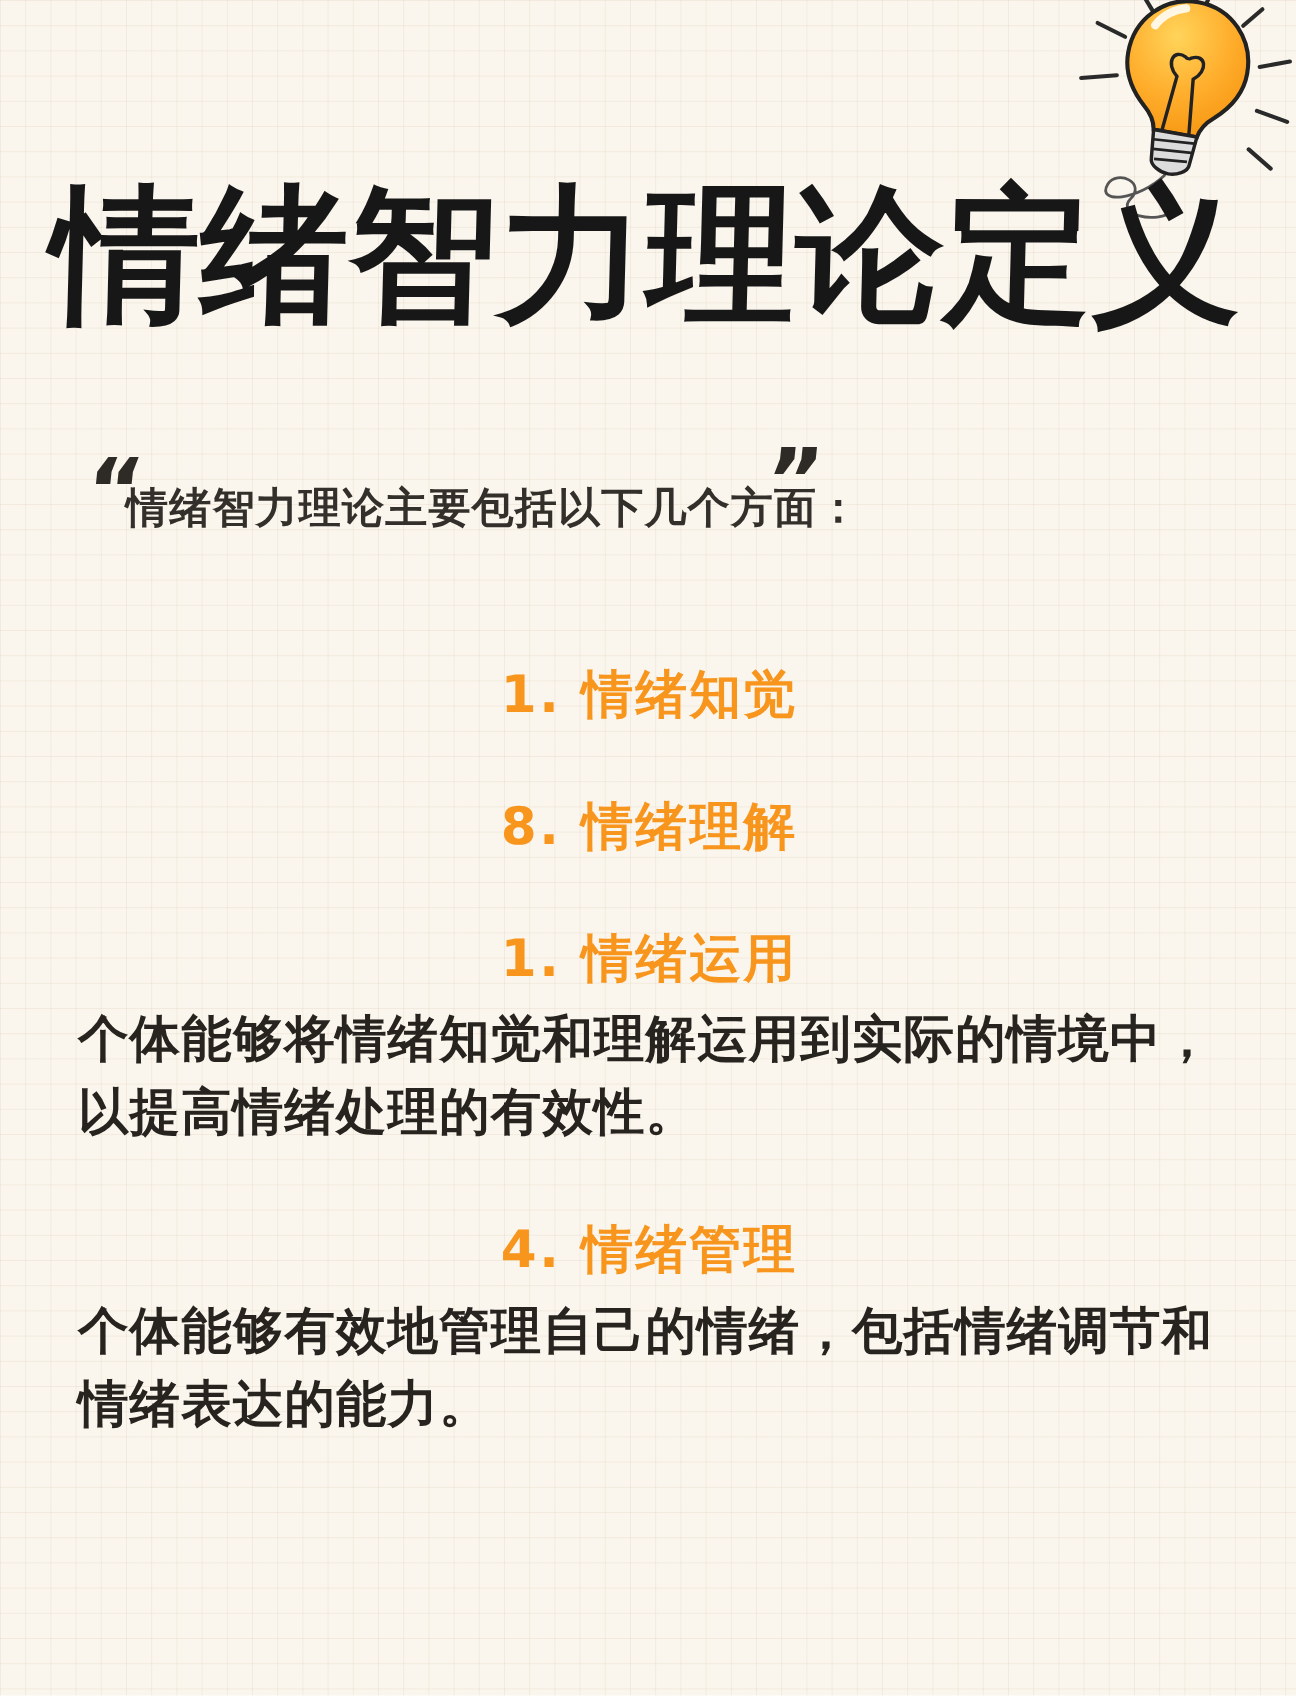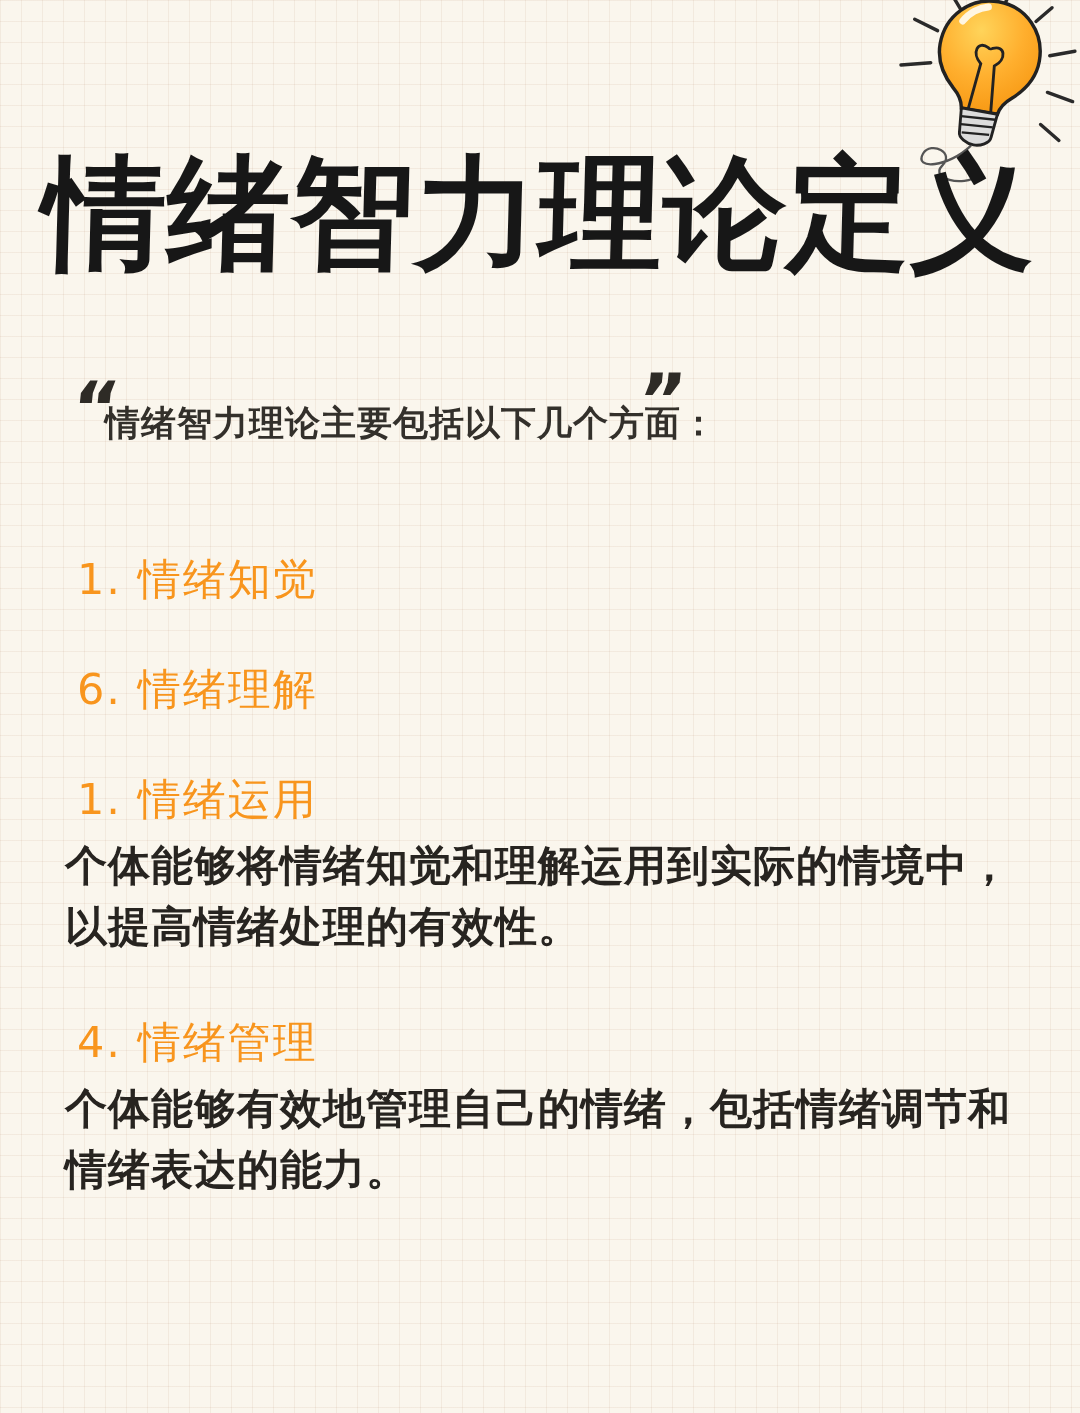--- a/index.html
+++ b/index.html
@@ -77,24 +77,25 @@
     white-space: nowrap;
   }
 
   
   .sections { position: relative; z-index: 2; }
   .section { margin: 60px 65px 0 65px; }
   .section:first-child { margin-top: 90px; }
   .section-heading {
     font-size: 43px;
     line-height: 50px;
-    font-weight: 400;
+    font-weight: 700;
     letter-spacing: 2px;
     color: #F8951D;
-    margin: 0 0 11px 12px;
+    margin: 0 0 11px 2px;
+    text-align: center;
   }
   .section-body {
     font-size: 42px;
     line-height: 61px;
     font-weight: 800;
     letter-spacing: 1px;
     color: #272420;
     white-space: pre-line;
   }
 </style>
@@ -151,21 +152,21 @@
     <span class="quote-mark close">”</span>
   </div>
 
   <div class="sections">
 
     <div class="section">
       <div class="section-heading">1. 情绪知觉</div>
     </div>
 
     <div class="section">
-      <div class="section-heading">6. 情绪理解</div>
+      <div class="section-heading">8. 情绪理解</div>
     </div>
 
     <div class="section">
       <div class="section-heading">1. 情绪运用</div>
       <div class="section-body">个体能够将情绪知觉和理解运用到实际的情境中，
 以提高情绪处理的有效性。</div>
     </div>
 
     <div class="section">
       <div class="section-heading">4. 情绪管理</div>

